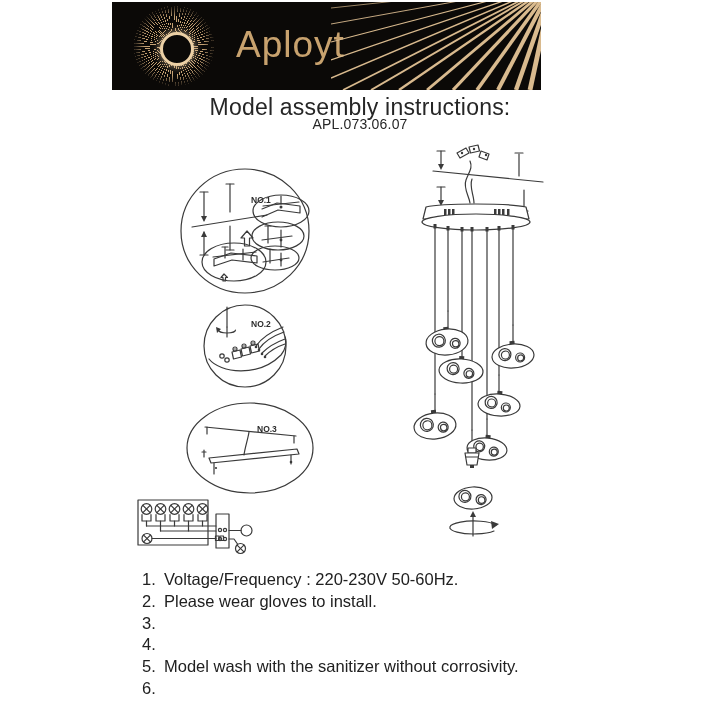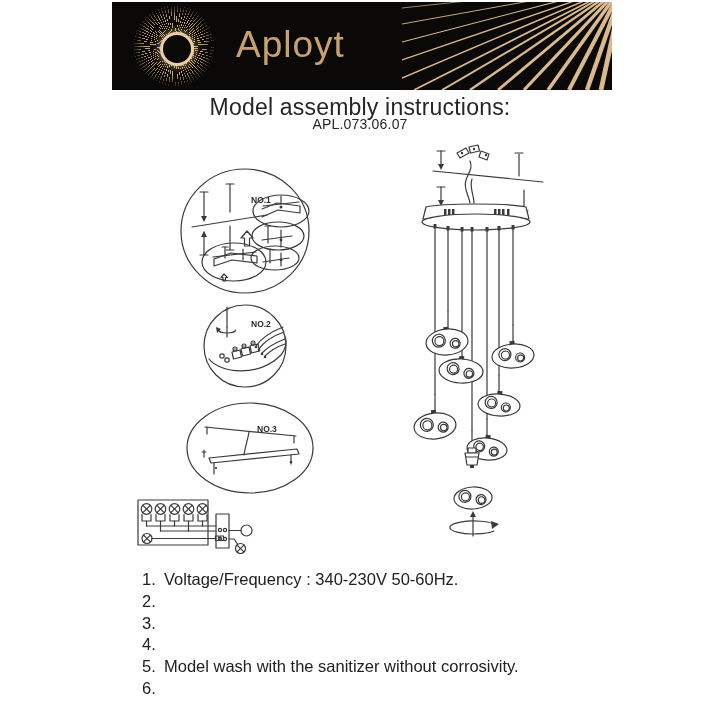--- a/index.html
+++ b/index.html
@@ -2,21 +2,21 @@
 <html><head>
 <meta charset="utf-8">
 <style>
   html,body{margin:0;padding:0;}
   body{
     width:720px;height:720px;position:relative;background:#ffffff;
     font-family:"Liberation Sans", sans-serif;overflow:hidden;
   }
   
   .banner{
-    position:absolute;left:112px;top:2px;width:500px;height:88px;
+    position:absolute;left:112px;top:2px;width:429px;height:88px;
     background:#0b0907;overflow:hidden;
   }
   .burst{
     position:absolute;left:22px;top:4px;width:80px;height:80px;border-radius:50%;
     background:repeating-conic-gradient(rgba(207,170,122,.95) 0deg 1.1deg, transparent 1.1deg 4.8deg);
   }
   .burst-fade{
     position:absolute;left:22px;top:4px;width:80px;height:80px;border-radius:50%;
     background:radial-gradient(circle, rgba(11,9,7,0) 52%, #0b0907 73%);
   }
@@ -359,24 +359,25 @@
       <circle class="ink" cx="240.5" cy="548.5" r="5"></circle>
       <line class="ink" x1="237.1" y1="545.1" x2="243.9" y2="551.9"></line>
       <line class="ink" x1="237.1" y1="551.9" x2="243.9" y2="545.1"></line>
     </g>
   </g>
 </svg>
 
 <div class="instructions">
   <div class="instr-row">
     <span class="instr-num">1.</span>
-    <span class="instr-text">Voltage/Frequency : 340-230V 50-60Hz.</span>
+    <span class="instr-text">Voltage/Frequency : 220-230V 50-60Hz.</span>
   </div>
   <div class="instr-row">
     <span class="instr-num">2.</span>
+    <span class="instr-text">Please wear gloves to install.</span>
   </div>
   <div class="instr-row">
     <span class="instr-num">3.</span>
   </div>
   <div class="instr-row">
     <span class="instr-num">4.</span>
   </div>
   <div class="instr-row">
     <span class="instr-num">5.</span>
     <span class="instr-text">Model wash with the sanitizer without corrosivity.</span>

